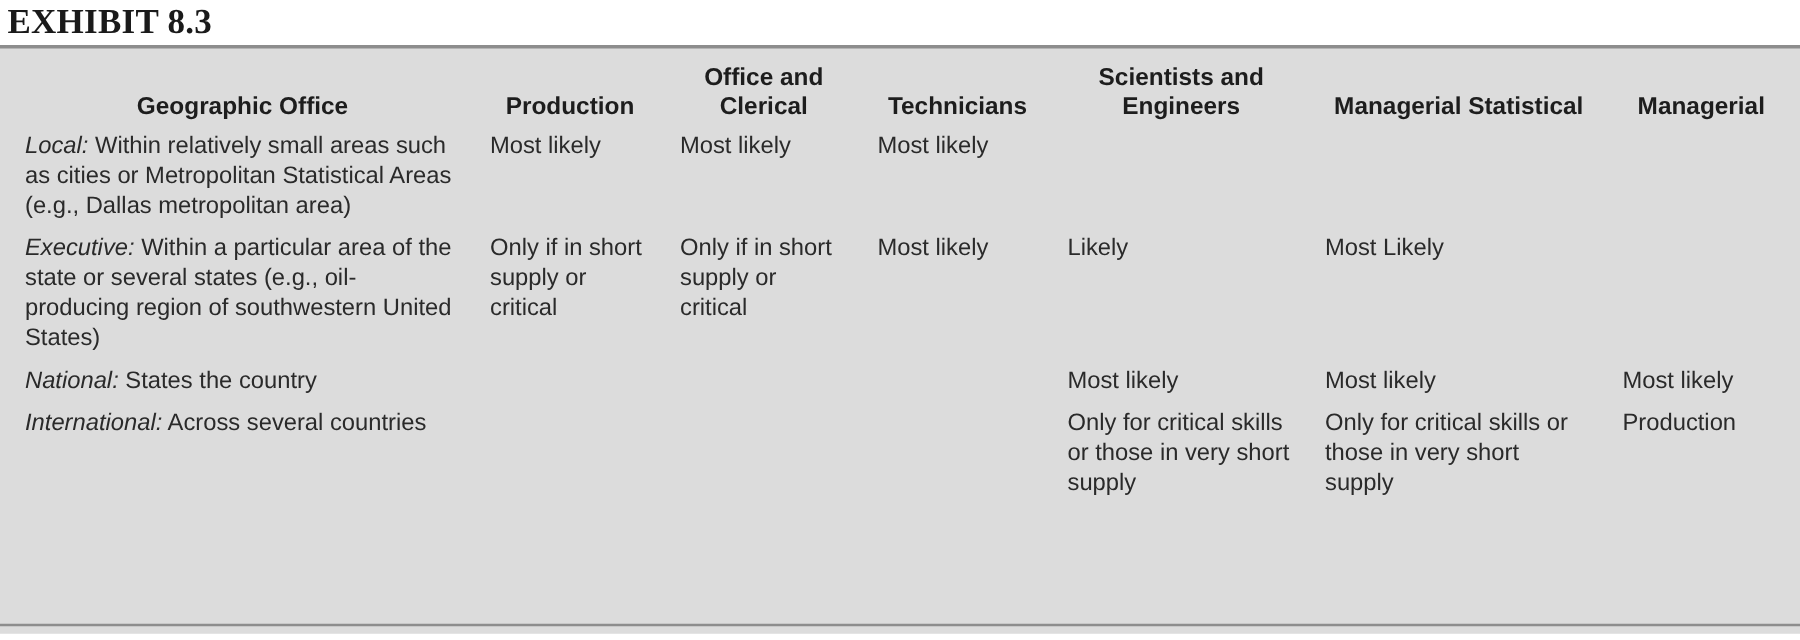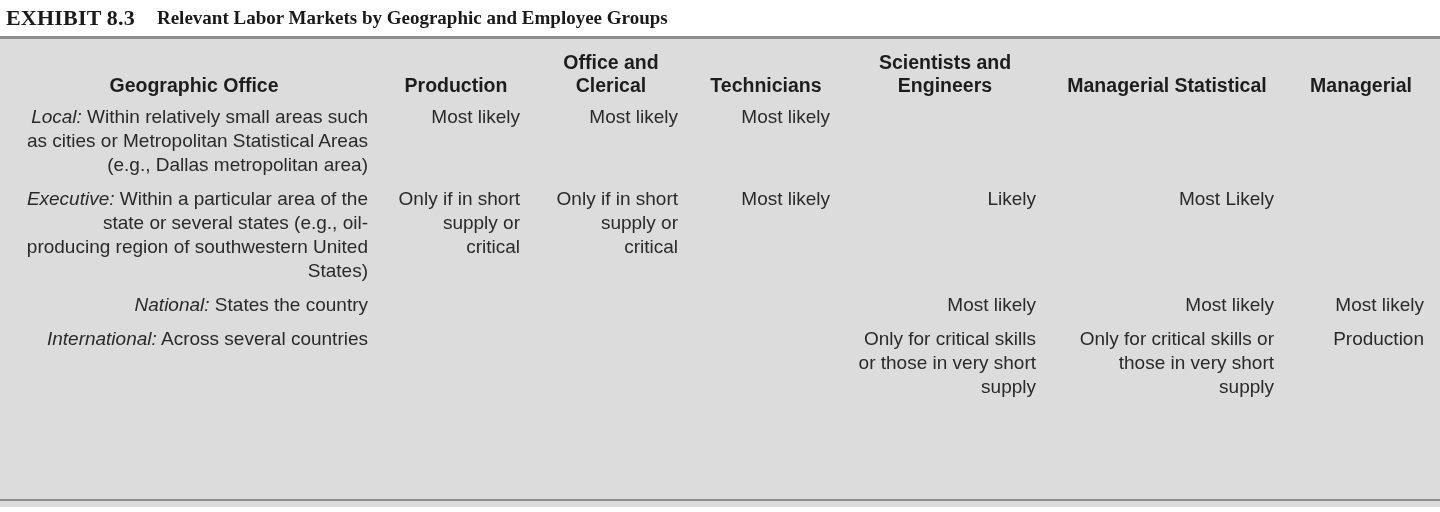--- a/index.html
+++ b/index.html
@@ -23,21 +23,21 @@
   .exhibit-header {
     height: 36px;
     display: flex;
     align-items: center;
     padding-left: 6px;
     background: #ffffff;
   }
   .exhibit-label {
     font-family: "Liberation Serif", serif;
     font-weight: bold;
-    font-size: 22px;
+    font-size: 28px;
     letter-spacing: 0.2px;
     color: #1a1a1a;
     margin-right: 22px;
     text-align: center;
   }
   .exhibit-title {
     font-family: "Liberation Serif", serif;
     font-weight: bold;
     font-size: 19px;
     color: #1a1a1a;
@@ -64,21 +64,21 @@
     vertical-align: bottom;
     text-align: center;
     font-weight: bold;
     font-size: 19.5px;
     line-height: 23px;
     color: #1d1d1d;
     padding: 4px 10px 6px 14px;
   }
   table.exhibit-table td {
     vertical-align: top;
-    text-align: right;
+    text-align: left;
     font-size: 19px;
     line-height: 24px;
     color: #2a2a2a;
     padding: 2px 10px 8px 14px;
   }
   td.scope em {
     font-style: italic;
   }
   .col-scope   { width: 372px; }
   .col-prod    { width: 152px; }
@@ -96,21 +96,20 @@
     background: #8d8d8d;
   }
 </style>
 </head>
 <body>
 
 <div class="exhibit">
 
   <div class="exhibit-header">
     <span class="exhibit-label">EXHIBIT 8.3</span>
-    <span class="exhibit-title">Relevant Labor Markets by Geographic and Employee Groups</span>
   </div>
 
   <div class="rule-top"></div>
 
   <div class="table-wrap">
     <table class="exhibit-table">
       <colgroup>
         <col class="col-scope">
         <col class="col-prod">
         <col class="col-office">

